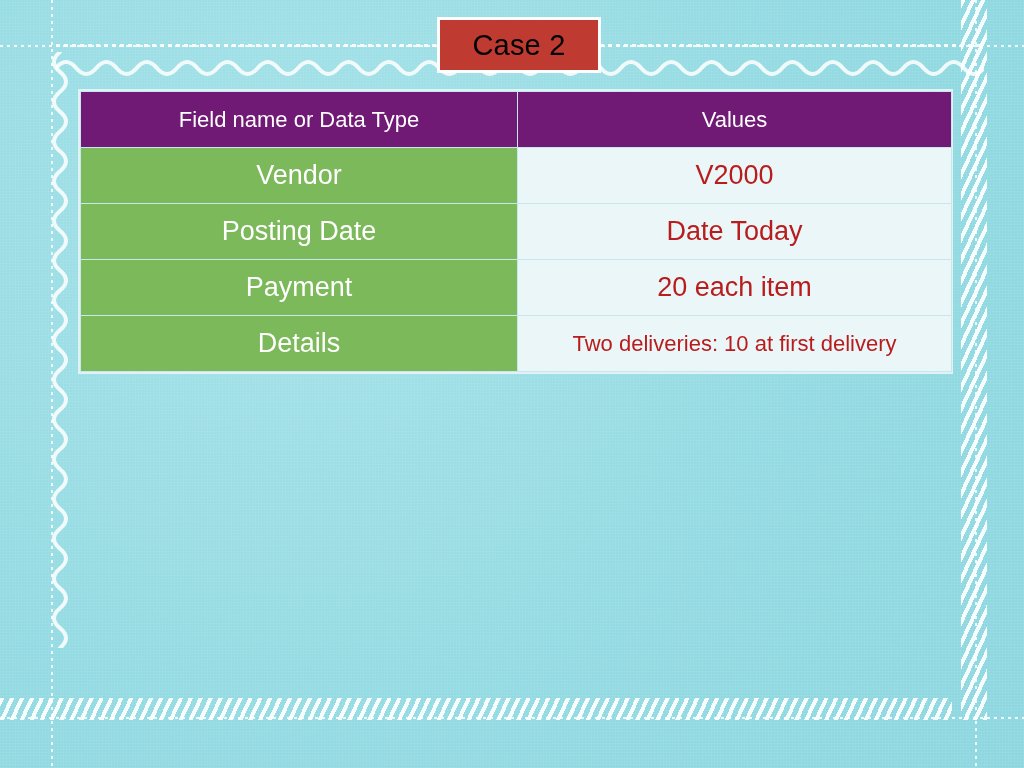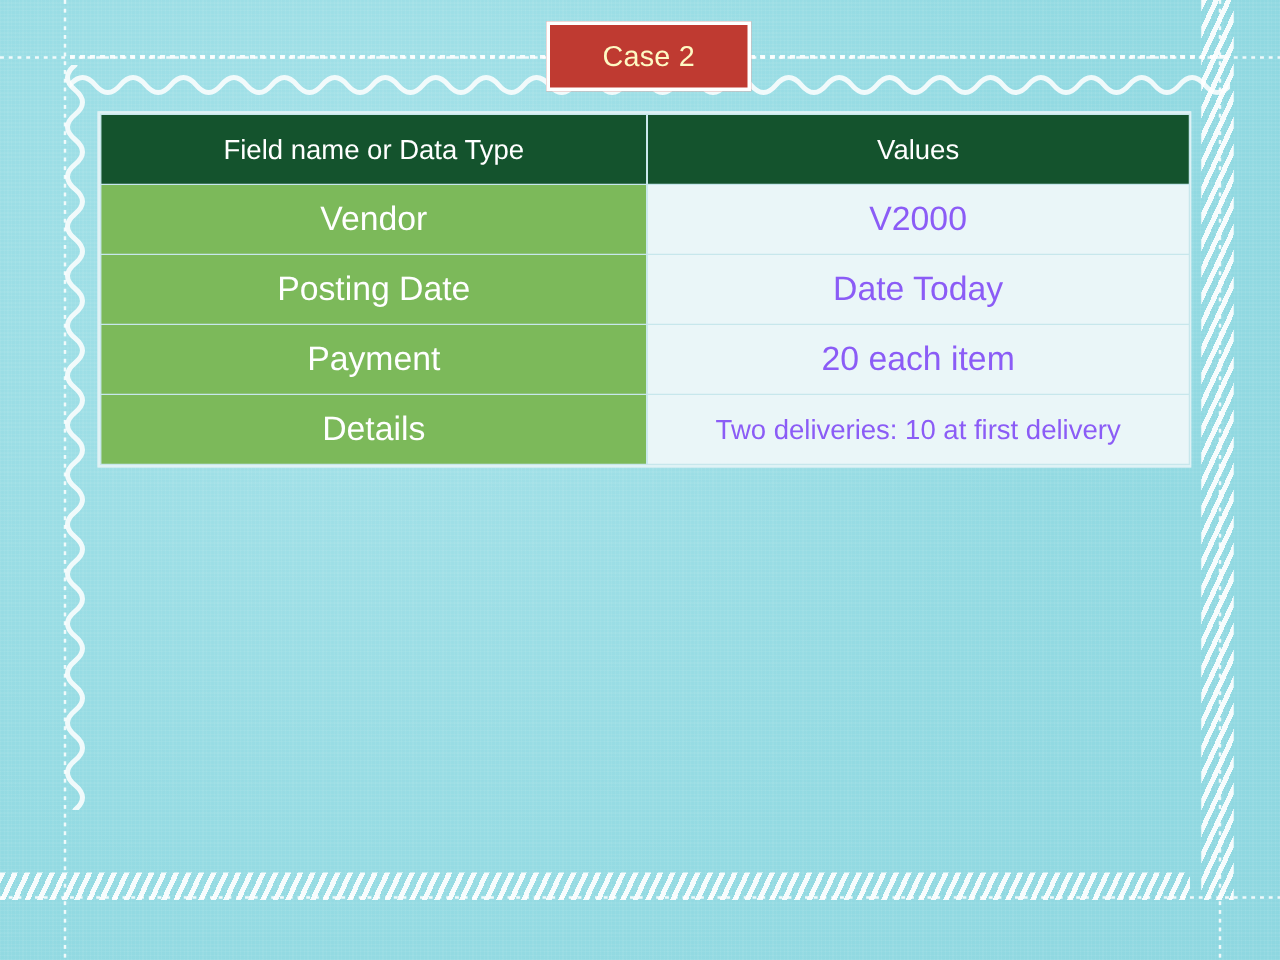--- a/index.html
+++ b/index.html
@@ -99,22 +99,22 @@
     width: 164px;
     height: 56px;
     background: #bf3a31;
     border: 3px solid #ffffff;
     box-sizing: border-box;
     display: flex;
     align-items: center;
     justify-content: center;
   }
   #title-text {
-    color: #fef9c3;
-    font-size: 23px;
+    color: #000000;
+    font-size: 29px;
     line-height: 1;
     letter-spacing: 0.2px;
     white-space: nowrap;
   }
 
   
   #table-wrap {
     position: absolute;
     left: 78px;
     top: 89px;
@@ -137,31 +137,31 @@
     text-align: center;
     vertical-align: middle;
     font-size: 27px;
     font-weight: normal;
     border: 1px solid #c7e7ec;
     box-sizing: border-box;
     overflow: hidden;
     white-space: nowrap;
   }
   thead th {
-    background: #14532d;
+    background: #701a75;
     color: #ffffff;
     font-size: 22px;
   }
   td.field {
     background: #7cb95a;
     color: #ffffff;
   }
   td.value {
     background: #eaf6f8;
-    color: #8b5cf6;
+    color: #b91c1c;
   }
   tbody tr:last-child td.value {
     font-size: 22px;
     margin-left: 28px;
   }
 </style>
 </head>
 <body>
 
 <div id="slide">

